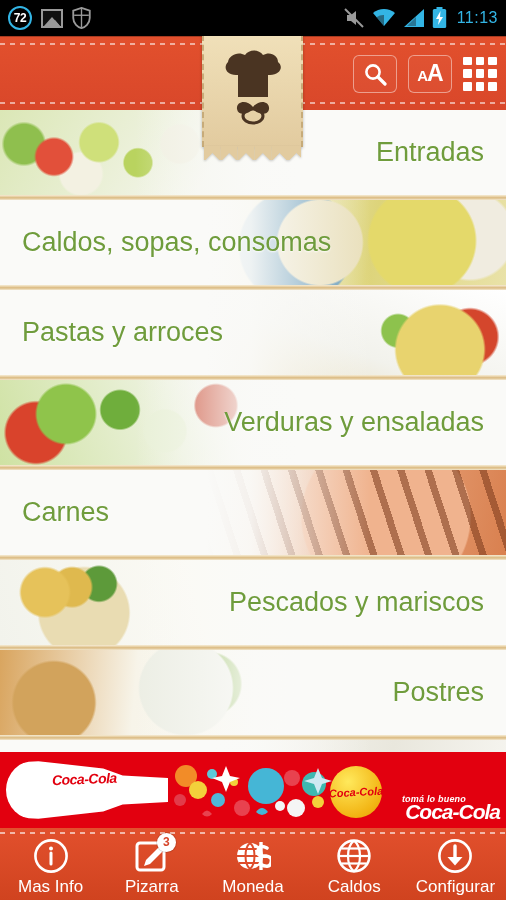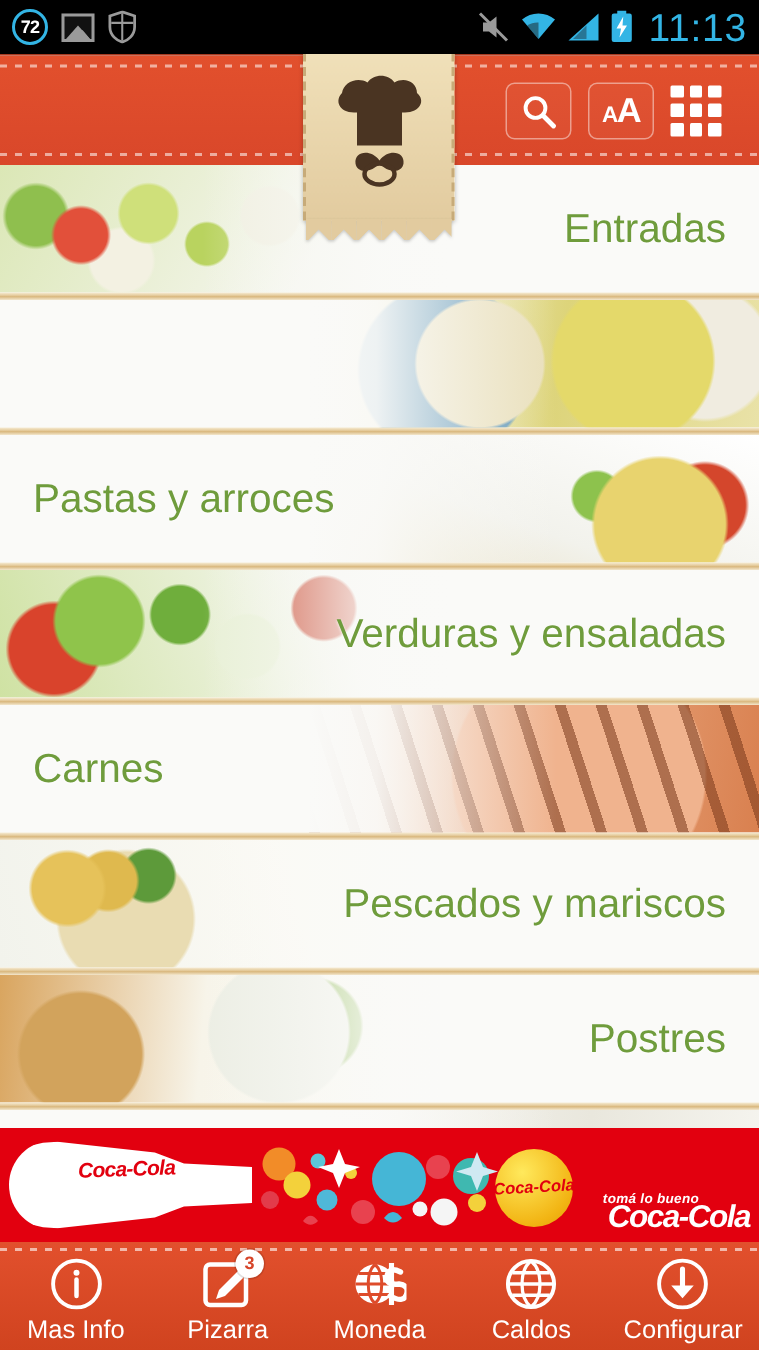--- a/index.html
+++ b/index.html
@@ -36,21 +36,21 @@
     content:"";position:absolute;left:1px;bottom:0;width:0;height:0;
     border-left:8px solid transparent;border-right:8px solid transparent;
     border-bottom:9px solid #9a9a9a;
   }
   .sb-img:before{
     content:"";position:absolute;right:1px;bottom:0;width:0;height:0;
     border-left:5px solid transparent;border-right:5px solid transparent;
     border-bottom:6px solid #9a9a9a;
   }
   .sb-shield{ width:19px;height:22px; }
-  .sb-time{ color:#33b5e5; font-size:26px; letter-spacing:0.5px; margin-left:3px;}
+  .sb-time{ color:#33b5e5; font-size:16px; letter-spacing:0.5px; margin-left:3px;}
 
   
   .header{
     position:relative; z-index:30;
     height:74px; width:506px;
     background:linear-gradient(#e2502d,#d9472a);
     border-top:1px solid #a83a20;
     display:flex; align-items:center;
   }
   .stitch-top, .stitch-bottom{
@@ -74,21 +74,21 @@
     position:absolute; left:0; right:0; bottom:-13px; height:14px;
     background:
       linear-gradient(-45deg, transparent 50%, #e2cb9f 50%) 0 0/16.8px 14px repeat-x,
       linear-gradient(45deg, transparent 50%, #e2cb9f 50%) 0 0/16.8px 14px repeat-x;
     filter:drop-shadow(0 1px 1px rgba(0,0,0,.2));
   }
   .chef-logo{
     position:absolute; left:50%; top:14px; transform:translateX(-50%);
   }
   .hdr-actions{
-    position:absolute; right:25px; top:50%; transform:translateY(-50%);
+    position:absolute; right:9px; top:50%; transform:translateY(-50%);
     display:flex; align-items:center; gap:11px;
   }
   .hdr-btn{
     width:44px;height:38px;
     border:1px solid rgba(255,255,255,.45);
     border-radius:6px;
     display:flex;align-items:center;justify-content:center;
     background:rgba(255,255,255,.03);
   }
   .hdr-btn .aa{
@@ -355,20 +355,21 @@
   <div class="row left-img">
     <div class="row-art art-entradas"></div>
     <div class="fade"></div>
     <div class="row-label">Entradas</div>
     <div class="divider"></div>
   </div>
 
   <div class="row right-img">
     <div class="row-art art-caldos"></div>
     <div class="fade"></div>
+    <div class="row-label">Caldos, sopas, consomas</div>
     <div class="divider"></div>
   </div>
 
   <div class="row right-img">
     <div class="row-art art-pastas"></div>
     <div class="fade"></div>
     <div class="row-label">Pastas y arroces</div>
     <div class="divider"></div>
   </div>
 

